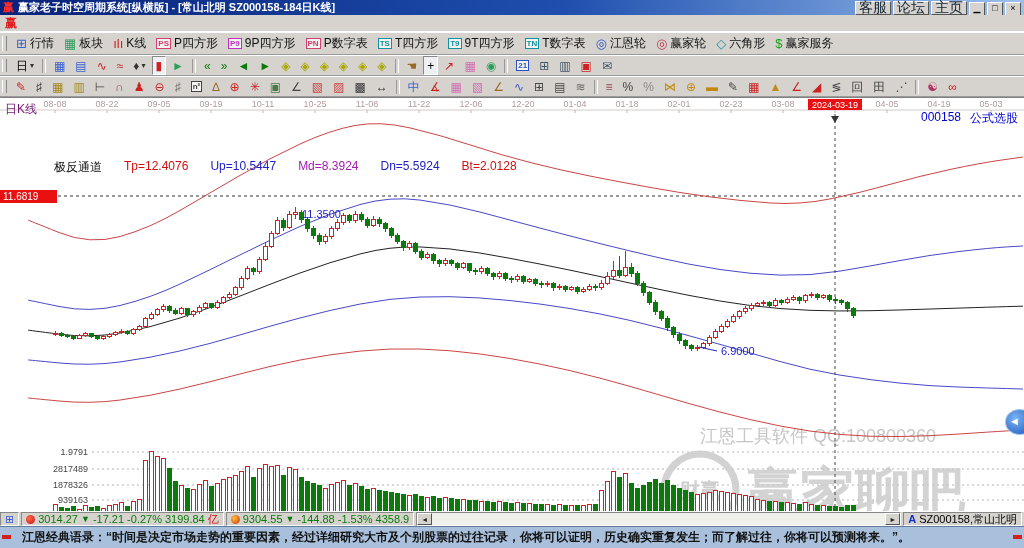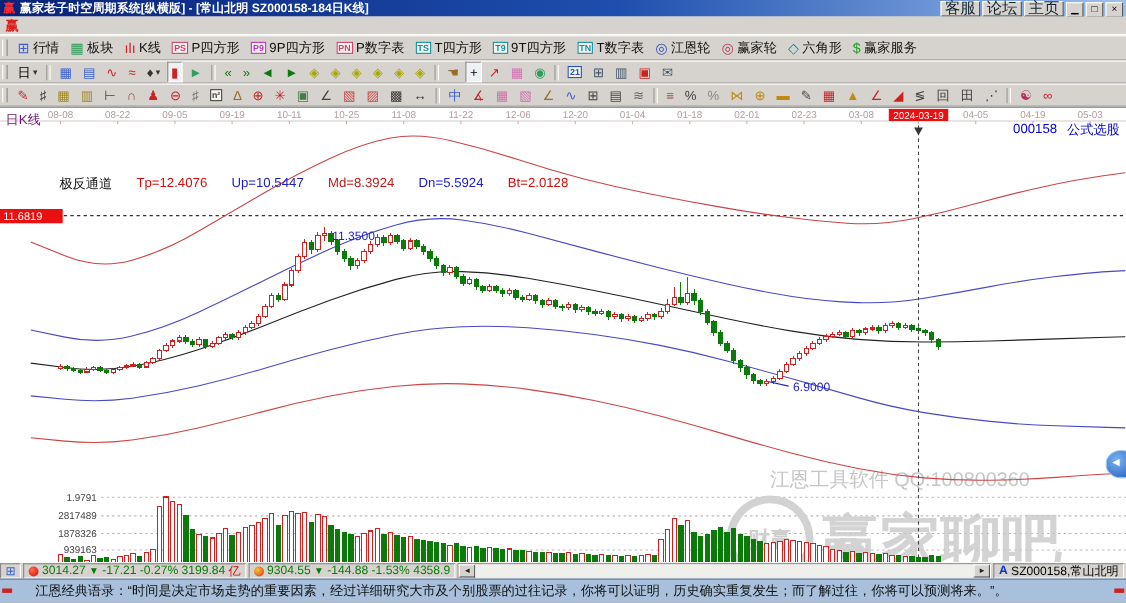--- a/index.html
+++ b/index.html
@@ -30,42 +30,42 @@
   .tb1 .tb-glyph{font-size:13px;}
   .tb-label{margin-left:3px;color:#111;font-size:12px;}
   .tb-badge{font-size:8px;font-weight:bold;border:1px solid;padding:0 1px;line-height:9px;background:#f6f4f0;}
   .tb-caret{font-size:8px;margin-left:2px;color:#333;}
   .tb-sep{width:2px;height:14px;border-left:1px solid #999;border-right:1px solid #fff;margin:0 3px;}
   
   .chart-area{position:relative;flex:1 1 auto;background:#fff;border-top:1px solid #808080;overflow:hidden;}
   .chart-svg{position:absolute;left:0;top:0;font-family:inherit;}
   .kperiod{position:absolute;top:3px;left:5px;color:#701a75;z-index:3;font-size:12px;}
   .ind-row{position:absolute;top:13px;left:54px;display:flex;gap:22px;z-index:3;white-space:nowrap;font-size:12px;margin-top:48px;}
-  .v-red{color:#d01010;} .v-blue{color:#2020c8;} .v-black{color:#b91c1c;} .ind-name{color:#111;}
+  .v-red{color:#d01010;} .v-blue{color:#2020c8;} .v-black{color:#a21caf;} .ind-name{color:#111;}
   .stock-label{position:absolute;top:12px;right:6px;color:#0000d0;z-index:3;display:flex;gap:9px;font-size:12px;}
   .nav-circle{position:absolute;top:311px;right:-10px;width:24px;height:24px;border-radius:50%;z-index:4;
               background:radial-gradient(circle at 35% 35%,#7ab4f4,#1a50b4);border:1px solid #9cc4f0;
               color:#fff;font-size:11px;line-height:22px;padding-left:3px;}
   
   .statusbar{flex:0 0 14px;height:14px;display:flex;align-items:stretch;background:#d6d3ce;border-top:1px solid #fff;font-size:11px;}
   .sb-cell{display:flex;align-items:center;gap:3px;padding:0 4px;border:1px solid;border-color:#888 #fff #fff #888;margin-right:2px;white-space:nowrap;}
   .grn{color:#0a7a0a;} .redu{color:#d01010;}
   .arr{font-size:9px;}
   .dot{width:9px;height:9px;border-radius:50%;display:inline-block;}
   .dot.red{background:radial-gradient(circle at 35% 35%,#ff6a4a,#cc1010);}
   .dot.org{background:radial-gradient(circle at 35% 35%,#ffc040,#d03010);}
   .sb-grid{color:#3a5fd0;font-size:11px;}
   .sb-scroll{flex:1;display:flex;align-items:stretch;border:1px solid;border-color:#888 #fff #fff #888;margin-right:2px;}
   .sb-arrow{width:13px;background:#d6d3ce;border:1px solid;border-color:#fff #555 #555 #fff;font-size:7px;line-height:11px;text-align:center;color:#222;}
   .sb-track{flex:1;background:#efefec;}
   .a-ic{color:#1030d0;font-weight:bold;}
   
   .quotebar{flex:0 0 21px;height:21px;background:#a8c0dc;border-top:1px solid #607c9c;display:flex;align-items:center;
             font-size:12px;color:#101010;position:relative;white-space:nowrap;overflow:hidden;}
-  .q-text{margin-left:32px;}
+  .q-text{margin-left:22px;font-weight:bold;}
   .q-tick{position:absolute;width:9px;height:4px;background:#d02020;top:8px;}
   .q-tick.left{left:2px;} .q-tick.right{right:2px;}
 </style>
 </head>
 <body>
 
 <div class="win">
 
   <div class="titlebar">
     <span class="t-icon">赢</span>

